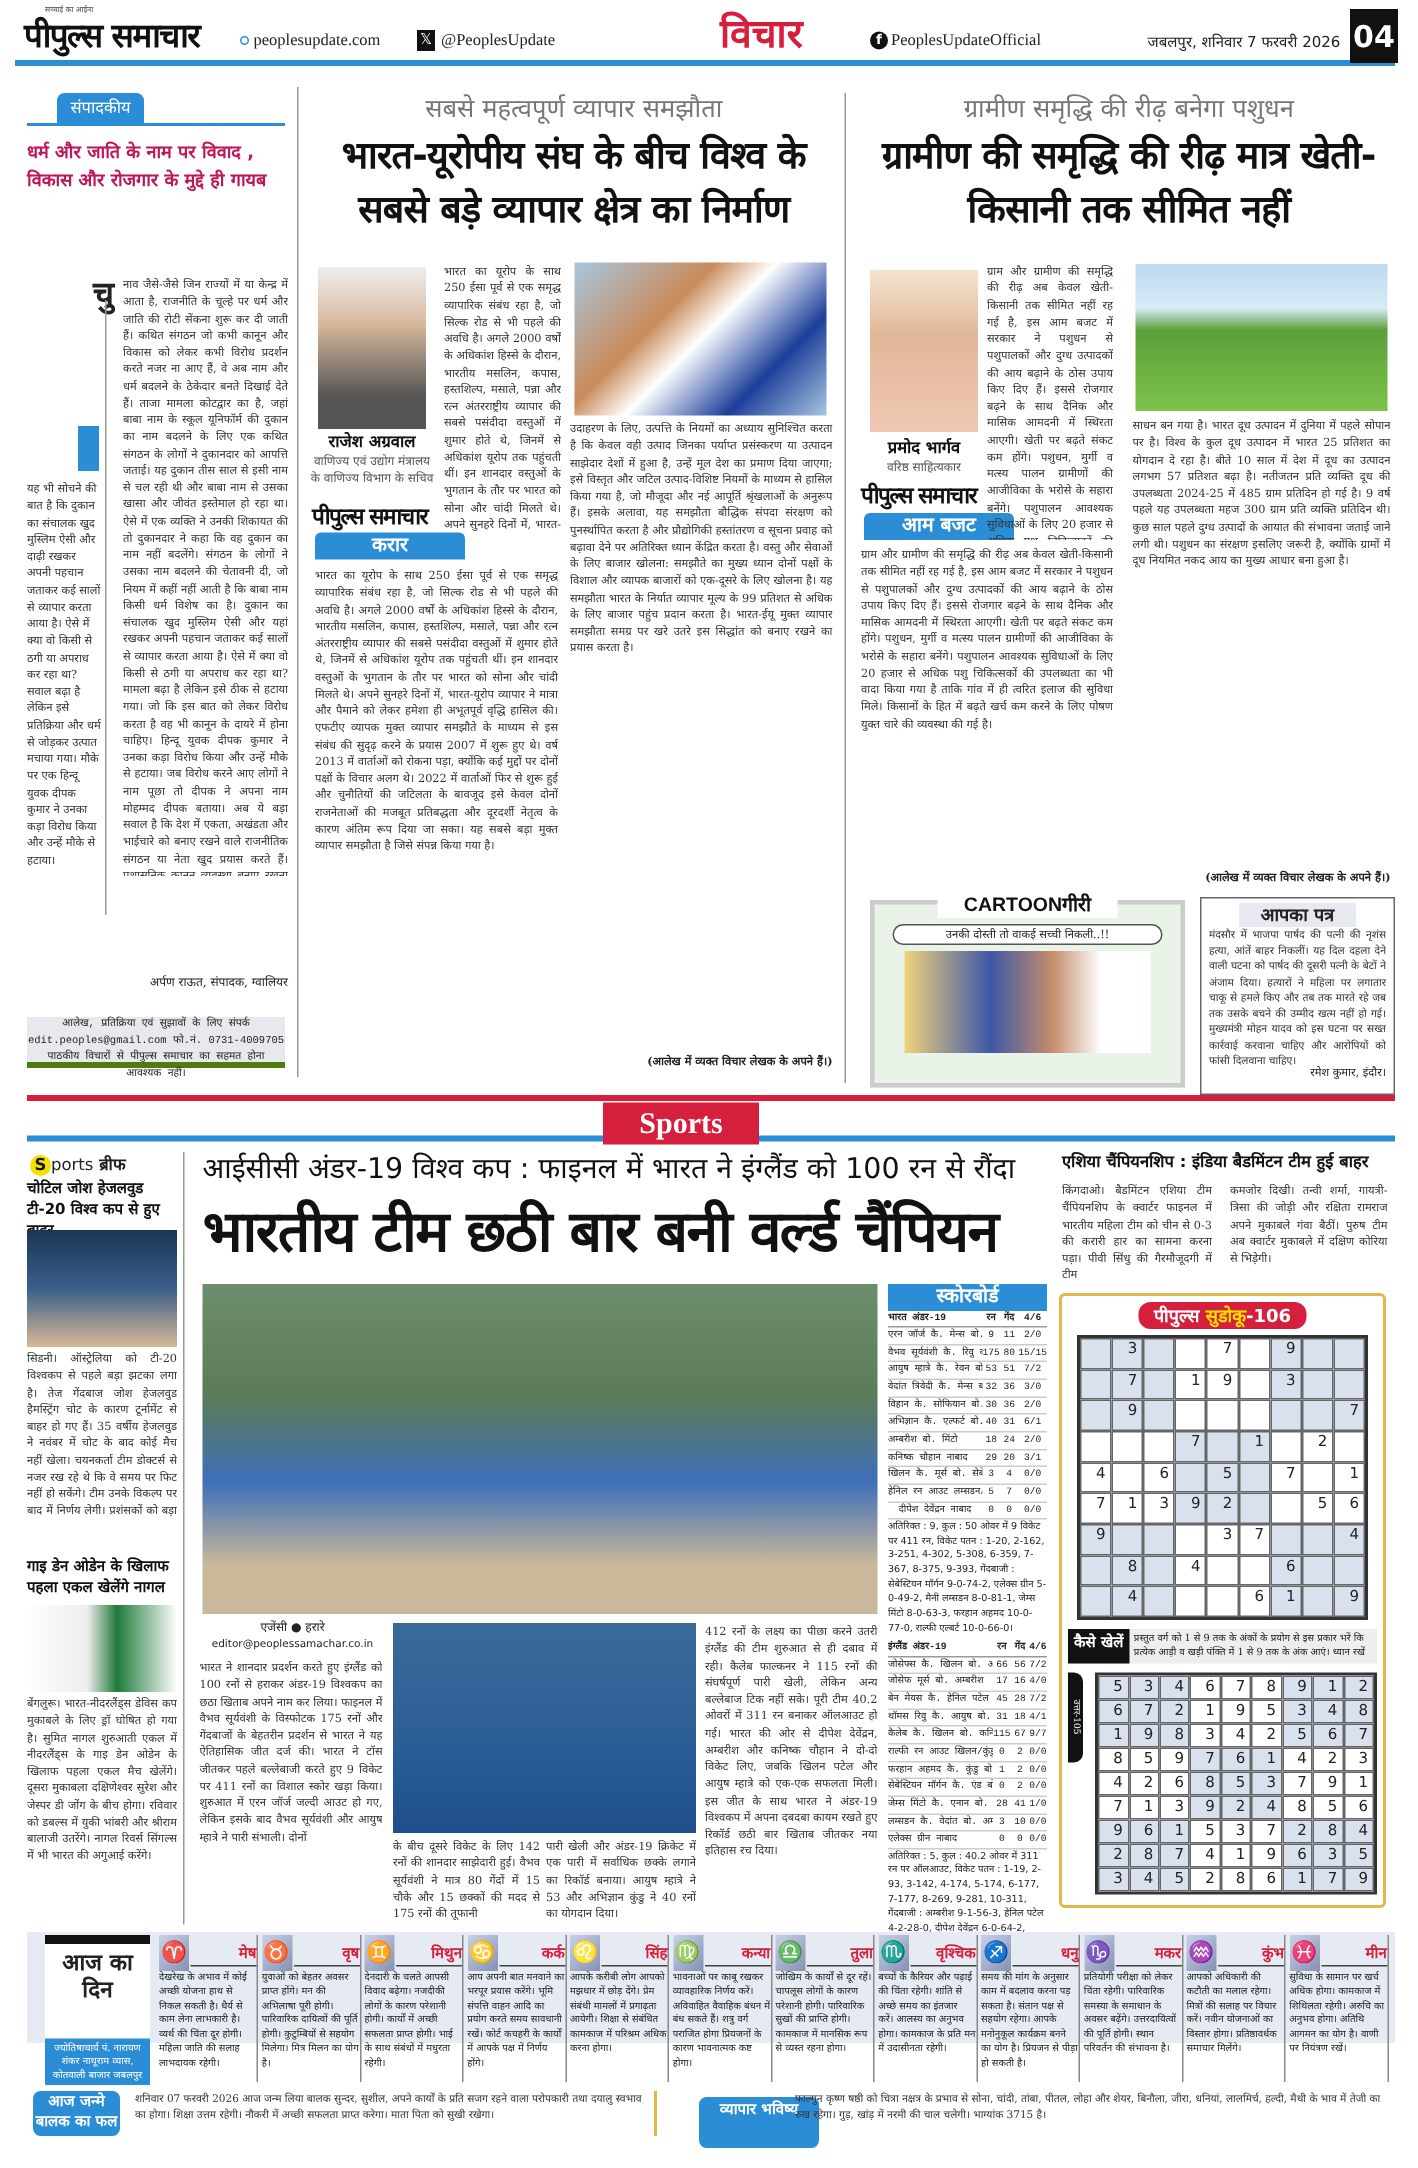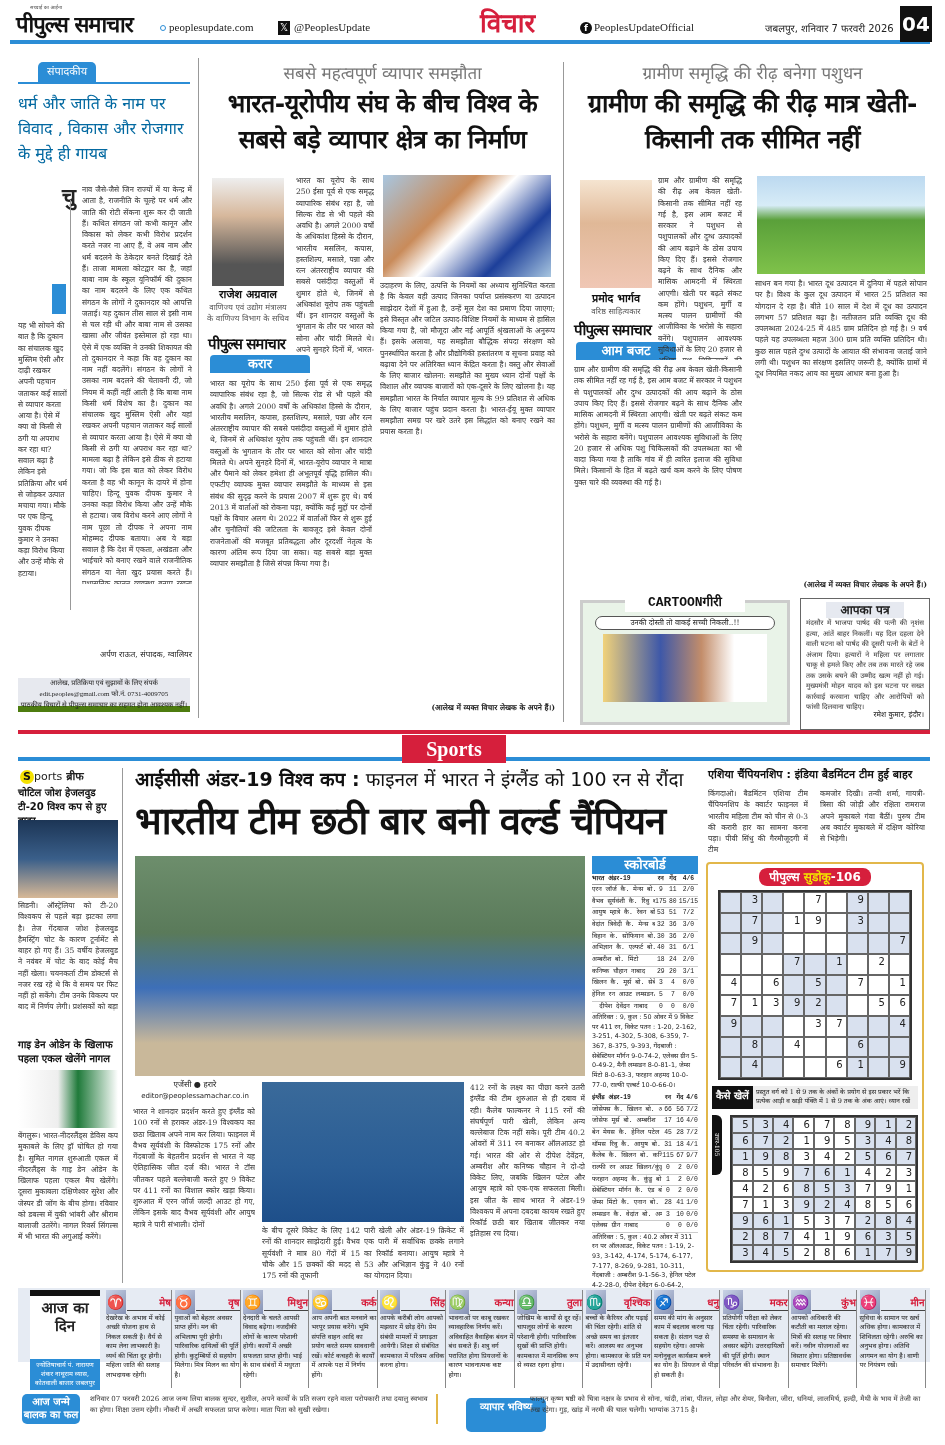--- a/index.html
+++ b/index.html
@@ -9,44 +9,44 @@
 .logo{font-family:"DejaVu Sans",sans-serif;font-weight:bold;font-size:22px;color:#111;left:6px;top:10px;letter-spacing:-1px}
 .logo-tag{font-size:5px;left:20px;top:4px;color:#444}
 .hdr-link{font-family:"Liberation Serif",serif;font-size:11px;color:#222;top:20px}
 .vichar{font-family:"DejaVu Sans",sans-serif;font-weight:bold;font-size:26px;color:#d61f3c;left:470px;top:6px}
 .date{font-family:"DejaVu Sans",sans-serif;font-size:10px;top:22px;left:755px}
 .pageno{left:890px;top:6px;width:32px;height:36px;background:#111;color:#fff;font-family:"DejaVu Sans",sans-serif;font-weight:bold;font-size:20px;text-align:center;line-height:36px}
 .xicon{display:inline-block;width:12px;height:14px;background:#111;color:#fff;font-size:10px;text-align:center;line-height:14px;font-family:"DejaVu Sans",sans-serif;margin-right:4px;vertical-align:middle}
 .fbicon{display:inline-block;width:12px;height:12px;border-radius:50%;background:#111;color:#fff;font-size:9px;text-align:center;line-height:12px;font-family:"DejaVu Sans",sans-serif;font-weight:bold;margin-right:2px;vertical-align:middle}
 .globe{display:inline-block;width:6px;height:6px;border-radius:50%;border:1px solid #2b8dd6;margin-right:3px;vertical-align:middle}
 .tab-edit{left:38px;top:62px;width:58px;height:20px;background:#2b8dd6;color:#fff;border-radius:5px 5px 0 0;font-family:"DejaVu Sans",sans-serif;font-size:11px;text-align:center;line-height:20px}
-.ed-head{left:18px;top:92px;width:180px;font-family:"DejaVu Sans",sans-serif;font-weight:normal;font-size:16px;line-height:1.55;color:#0369a1}
+.ed-head{left:18px;top:92px;width:180px;font-family:"DejaVu Sans",sans-serif;font-weight:bold;font-size:12px;line-height:1.55;color:#be185d}
 .col-text{font-family:"DejaVu Serif",serif;font-size:7.5px;line-height:1.5;text-align:justify;color:#333;overflow:hidden}
 .kicker{font-family:"DejaVu Sans",sans-serif;font-size:17px;color:#777;text-align:center}
 .bighead{font-family:"DejaVu Sans",sans-serif;font-weight:bold;font-size:25px;line-height:1.45;color:#111;text-align:center;letter-spacing:-0.5px}
 .vline{background:#999;width:1px}
 .photo{background:linear-gradient(135deg,#ddd,#bbb)}
 .person-name{font-family:"DejaVu Sans",sans-serif;font-weight:bold;font-size:11px;text-align:center;color:#111}
 .person-role{font-family:"DejaVu Serif",serif;font-size:8px;text-align:center;color:#555;line-height:1.4}
 .mini-logo{font-family:"DejaVu Sans",sans-serif;font-weight:bold;font-size:15px;color:#111;letter-spacing:-1px}
 .tagbox{background:#2b8dd6;color:#fff;font-family:"DejaVu Sans",sans-serif;font-weight:bold;font-size:13px;text-align:center;border-radius:4px 4px 0 0}
 .redline{height:4px;background:#d61f3c}
 .blueline{height:4px;background:#2b8dd6}
 .sports-tab{left:402px;top:735px;width:104px;height:28px;background:#d61f3c;color:#fff;font-family:"Liberation Serif",serif;font-weight:bold;font-size:20px;text-align:center;line-height:28px}
-.contact{left:18px;top:678px;width:172px;height:34px;background:#e7e9ef;font-size:7px;text-align:center;line-height:1.55;border-bottom:6px solid #4d7c0f;font-family:Liberation Serif, serif}
+.contact{left:18px;top:678px;width:172px;height:34px;background:#e7e9ef;font-size:7px;text-align:center;line-height:1.55;border-bottom:4px solid #4d7c0f;font-family:Liberation Mono, monospace}
 .cartoon-box{left:580px;top:600px;width:210px;height:125px;border:3px solid #ccc;background:#e9f3e8}
-.cartoon-title{font-family:Liberation Mono, monospace;font-weight:bold;font-size:13px;text-align:center;color:#111;background:#fff;width:120px;margin:-9px auto 0}
+.cartoon-title{font-family:Liberation Sans, sans-serif;font-weight:bold;font-size:13px;text-align:center;color:#111;background:#fff;width:120px;margin:-9px auto 0}
 .bubble{font-size:7.5px;text-align:center;border:1px solid #555;border-radius:10px;background:#fff;margin:4px 12px;padding:1px}
 .letter-box{left:800px;top:598px;width:130px;height:132px;border:1px solid #666;padding:3px 5px}
 .letter-title{font-family:"DejaVu Sans",sans-serif;font-weight:bold;font-size:12px;text-align:center;background:#e6e9f0;margin:0 20px}
 .sports-brief-title{font-family:"DejaVu Sans",sans-serif;font-weight:bold;font-size:11px}
 .sball{display:inline-block;width:14px;height:14px;border-radius:50%;background:#f4e100;color:#111;text-align:center;line-height:14px;font-weight:bold}
 .brief-head{font-family:"DejaVu Sans",sans-serif;font-weight:bold;font-size:10px;line-height:1.4;color:#111}
 .sub-head{font-family:"DejaVu Sans",sans-serif;font-size:19px;color:#111}
-.sub-head b{font-weight:bold}
+.sub-head b{font-weight:normal}
 .main-sport-head{font-family:"DejaVu Sans",sans-serif;font-weight:bold;font-size:38px;color:#111;letter-spacing:-1px}
 .team-photo{background:linear-gradient(180deg,#6d8e6c 0%,#5a7a5a 35%,#3d6fb8 60%,#c9b89a 85%)}
 .player-photo{background:linear-gradient(180deg,#3a6a9a,#2a5d95 60%,#1e4f8a)}
 .scoreboard-title{background:#2b8dd6;color:#fff;font-family:"DejaVu Sans",sans-serif;font-weight:bold;font-size:13px;text-align:center}
 .sc-table{width:100%;border-collapse:collapse;font-size:6.4px;font-family:Liberation Mono, monospace}
 .sc-table td{padding:1px 0;border-bottom:1px solid #ccc;white-space:nowrap;overflow:hidden}
 .sc-table td.n{text-align:center;width:12px}
 .sc-table tr.h td{font-weight:bold;border-bottom:1px solid #999}
 .sc-extra{font-size:6.4px;font-family:"DejaVu Sans",sans-serif;line-height:1.5}
 .badm-head{font-family:"DejaVu Sans",sans-serif;font-weight:bold;font-size:11px;color:#111}

